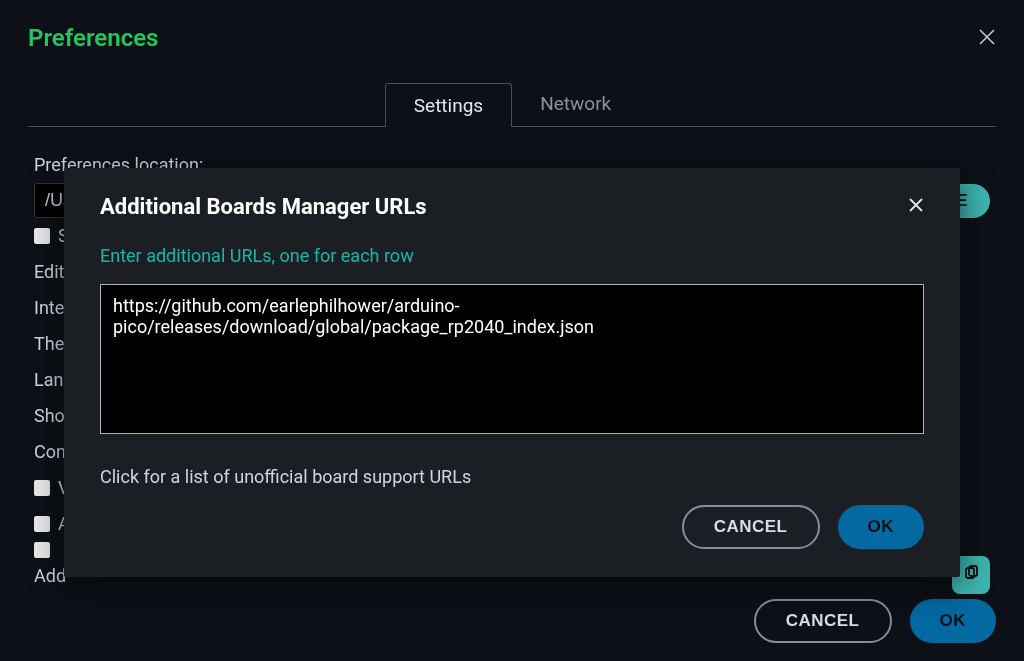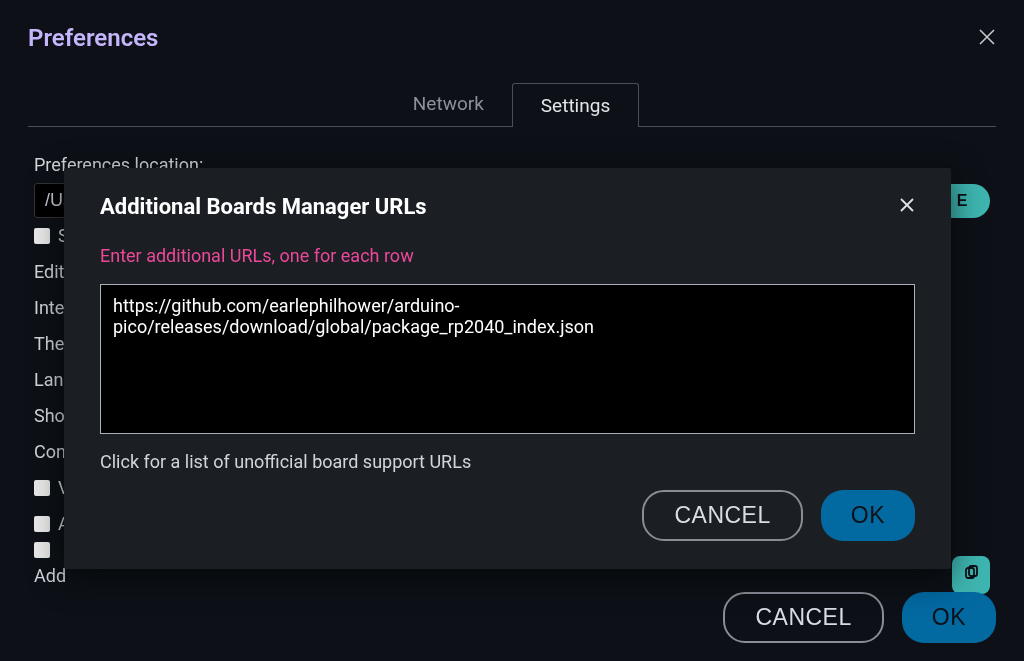--- a/index.html
+++ b/index.html
@@ -17,21 +17,21 @@
     top: 0; left: 0; right: 0; bottom: 0;
     padding: 0;
   }
   .prefs-header {
     display: flex;
     justify-content: space-between;
     align-items: center;
     padding: 24px 28px 10px 28px;
   }
   .prefs-title {
-    color: #c4b5fd;
+    color: #22c55e;
     font-size: 24px;
     font-weight: 600;
     text-align: center;
   }
   .close-x {
     color: #c8cdd3;
     font-size: 22px;
     cursor: pointer;
   }
   .tabrow {
@@ -92,41 +92,41 @@
   .footer {
     position: absolute;
     bottom: 18px;
     right: 28px;
     display: flex;
     gap: 18px;
   }
   .btn {
     border-radius: 22px;
     padding: 10px 30px;
-    font-size: 23px;
-    font-weight: 400;
+    font-size: 17px;
+    font-weight: 700;
     letter-spacing: 0.5px;
     cursor: pointer;
   }
   .btn-outline {
     background: transparent;
     border: 2px solid #888e96;
     color: #d8dde3;
   }
   .btn-primary {
     background: #0369a1;
     border: none;
     color: #0d1117;
   }
   
   .modal {
     position: absolute;
     top: 168px;
     left: 64px;
-    right: 73px;
+    right: 64px;
     background: #1b1f24;
     border-radius: 2px;
     padding: 26px 36px 28px 36px;
     box-shadow: 0 8px 32px rgba(0,0,0,0.6);
   }
   .modal-header {
     display: flex;
     justify-content: space-between;
     align-items: flex-start;
   }
@@ -134,41 +134,41 @@
     color: #fff;
     font-size: 22px;
     font-weight: 700;
   }
   .modal-close {
     color: #e0e4e8;
     font-size: 20px;
     cursor: pointer;
   }
   .modal-sub {
-    color: #ec4899;
+    color: #14b8a6;
     font-size: 18px;
     margin-top: 26px;
   }
   .modal textarea {
     width: 100%;
     height: 150px;
     margin-top: 18px;
     background: #000;
     border: 1px solid #a9b0b8;
     color: #fff;
     font-family: inherit;
     font-size: 18px;
     padding: 10px 12px;
     resize: none;
     outline: none;
   }
   .modal-link {
     color: #d1d6dc;
     font-size: 18px;
-    margin-top: 13px;
+    margin-top: 28px;
     cursor: pointer;
   }
   .modal-footer {
     display: flex;
     justify-content: flex-end;
     gap: 18px;
     margin-top: 18px;
   }
   .copy-btn {
     position: absolute;
@@ -189,22 +189,22 @@
   <div class="prefs-header">
     <div class="prefs-title">Preferences</div>
     <div class="close-x">
       <svg width="18" height="18" viewBox="0 0 18 18">
           <path d="M2 2 L16 16 M16 2 L2 16" stroke="#c8cdd3" stroke-width="1.5" fill="none"></path>
         </svg>
     </div>
   </div>
 
   <div class="tabrow">
+    <div class="tab active">Settings</div>
     <div class="tab">Network</div>
-    <div class="tab active">Settings</div>
   </div>
 
   <div class="prefs-body">
     <div>Preferences location:</div>
     <div class="row">
       <input class="loc-input" spellcheck="false" value="/Us" style="">
       <button class="browse-btn">E</button>
     </div>
     <div class="row">
         <span class="checkbox"></span>

